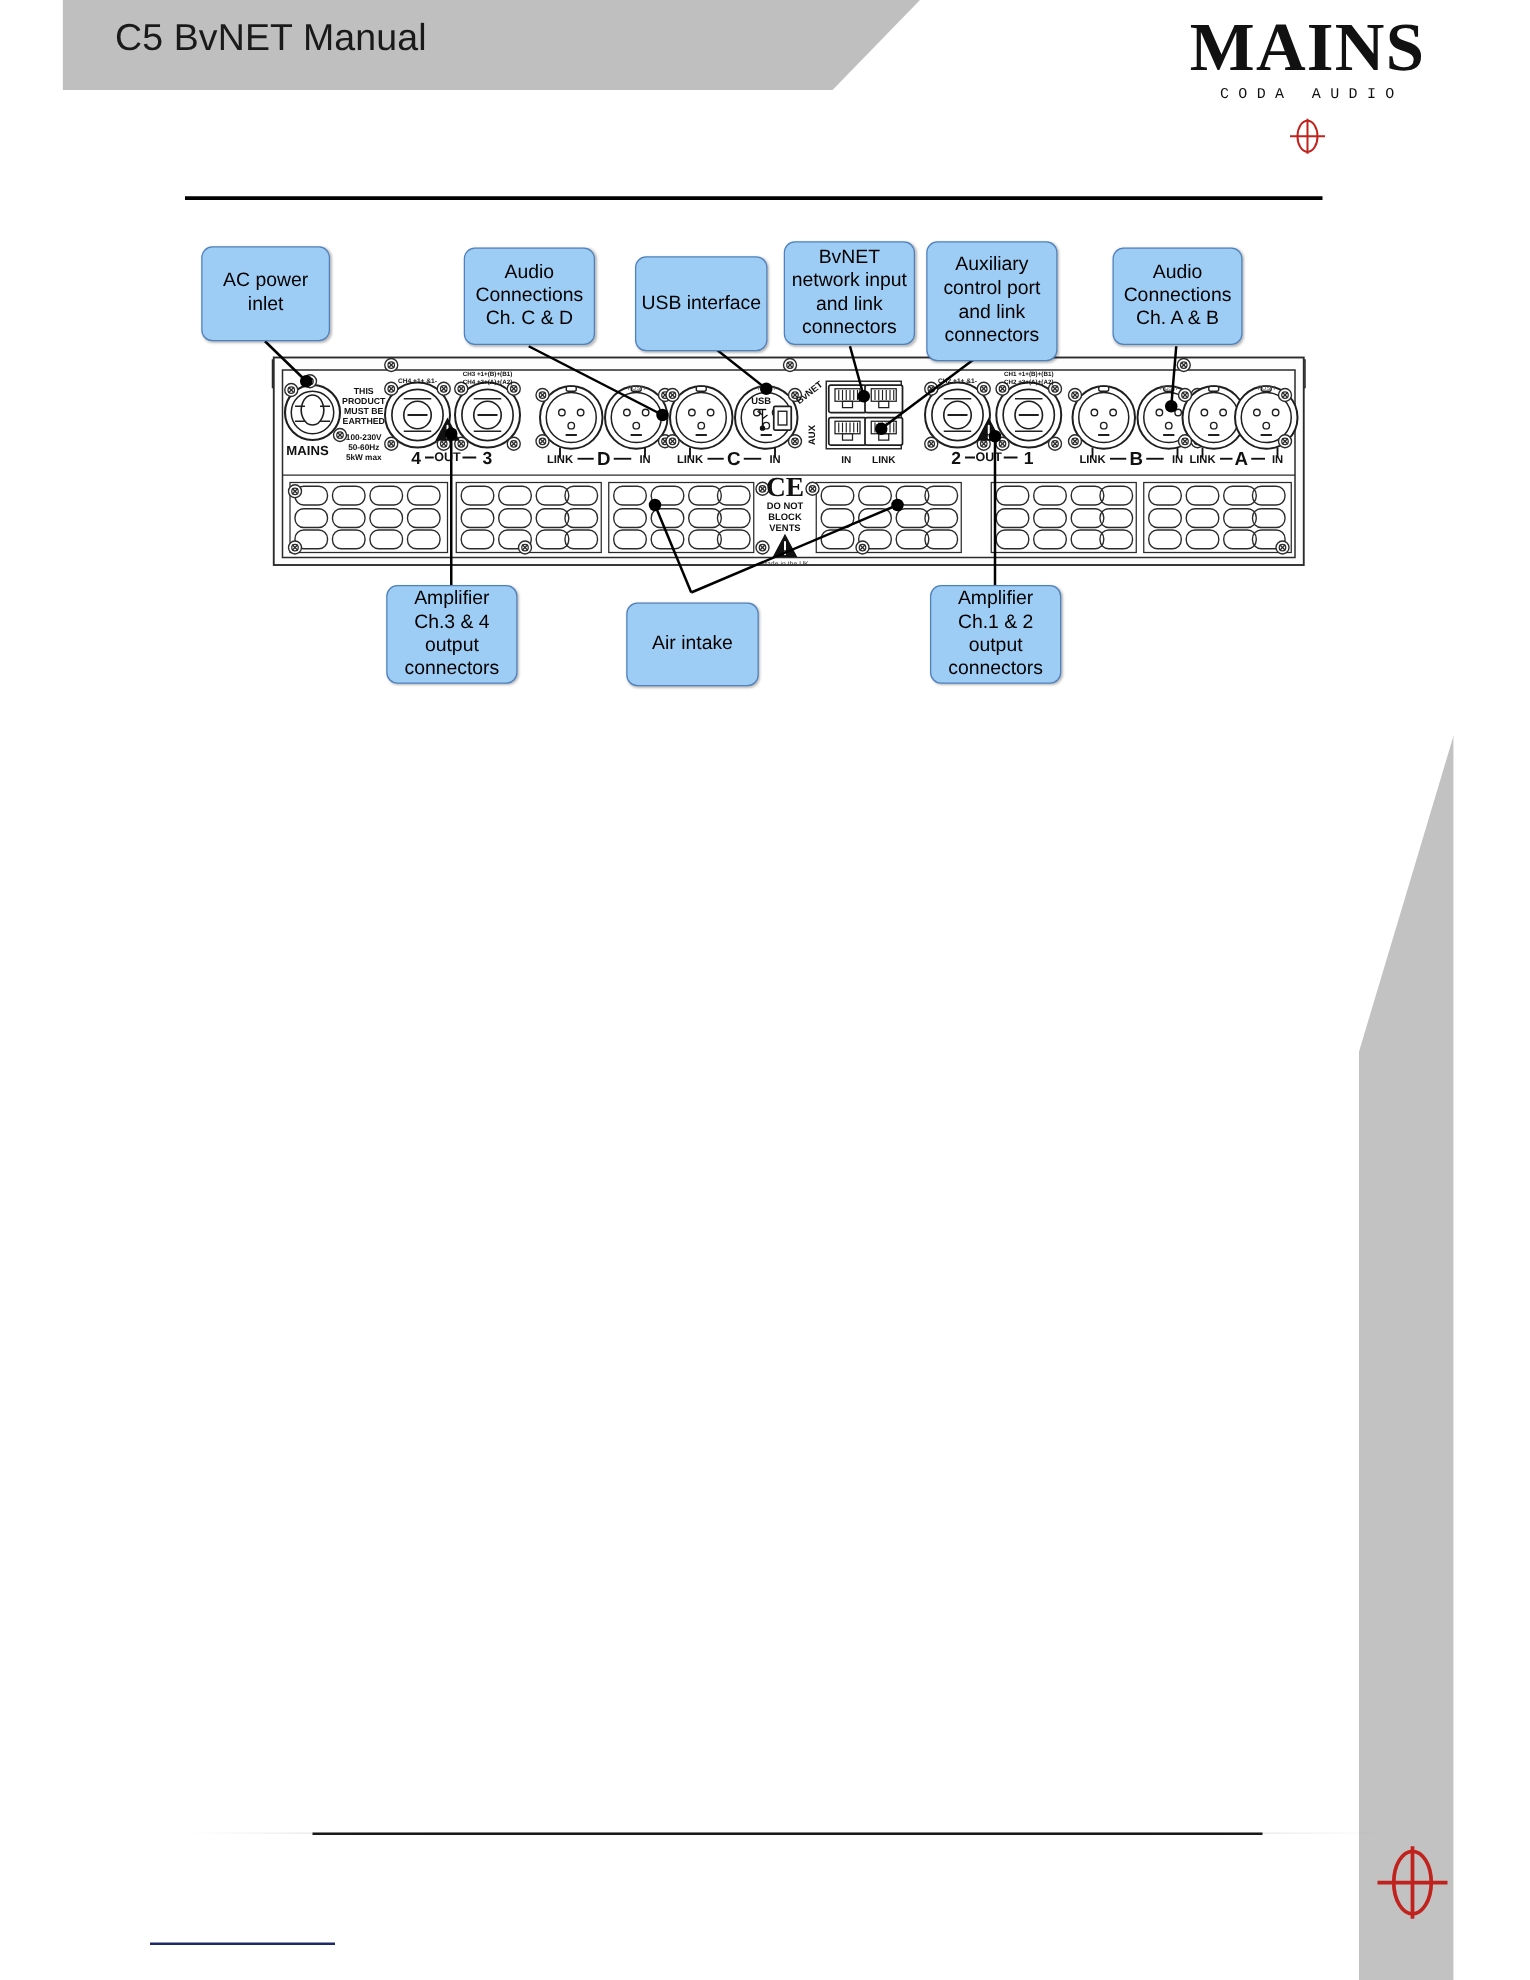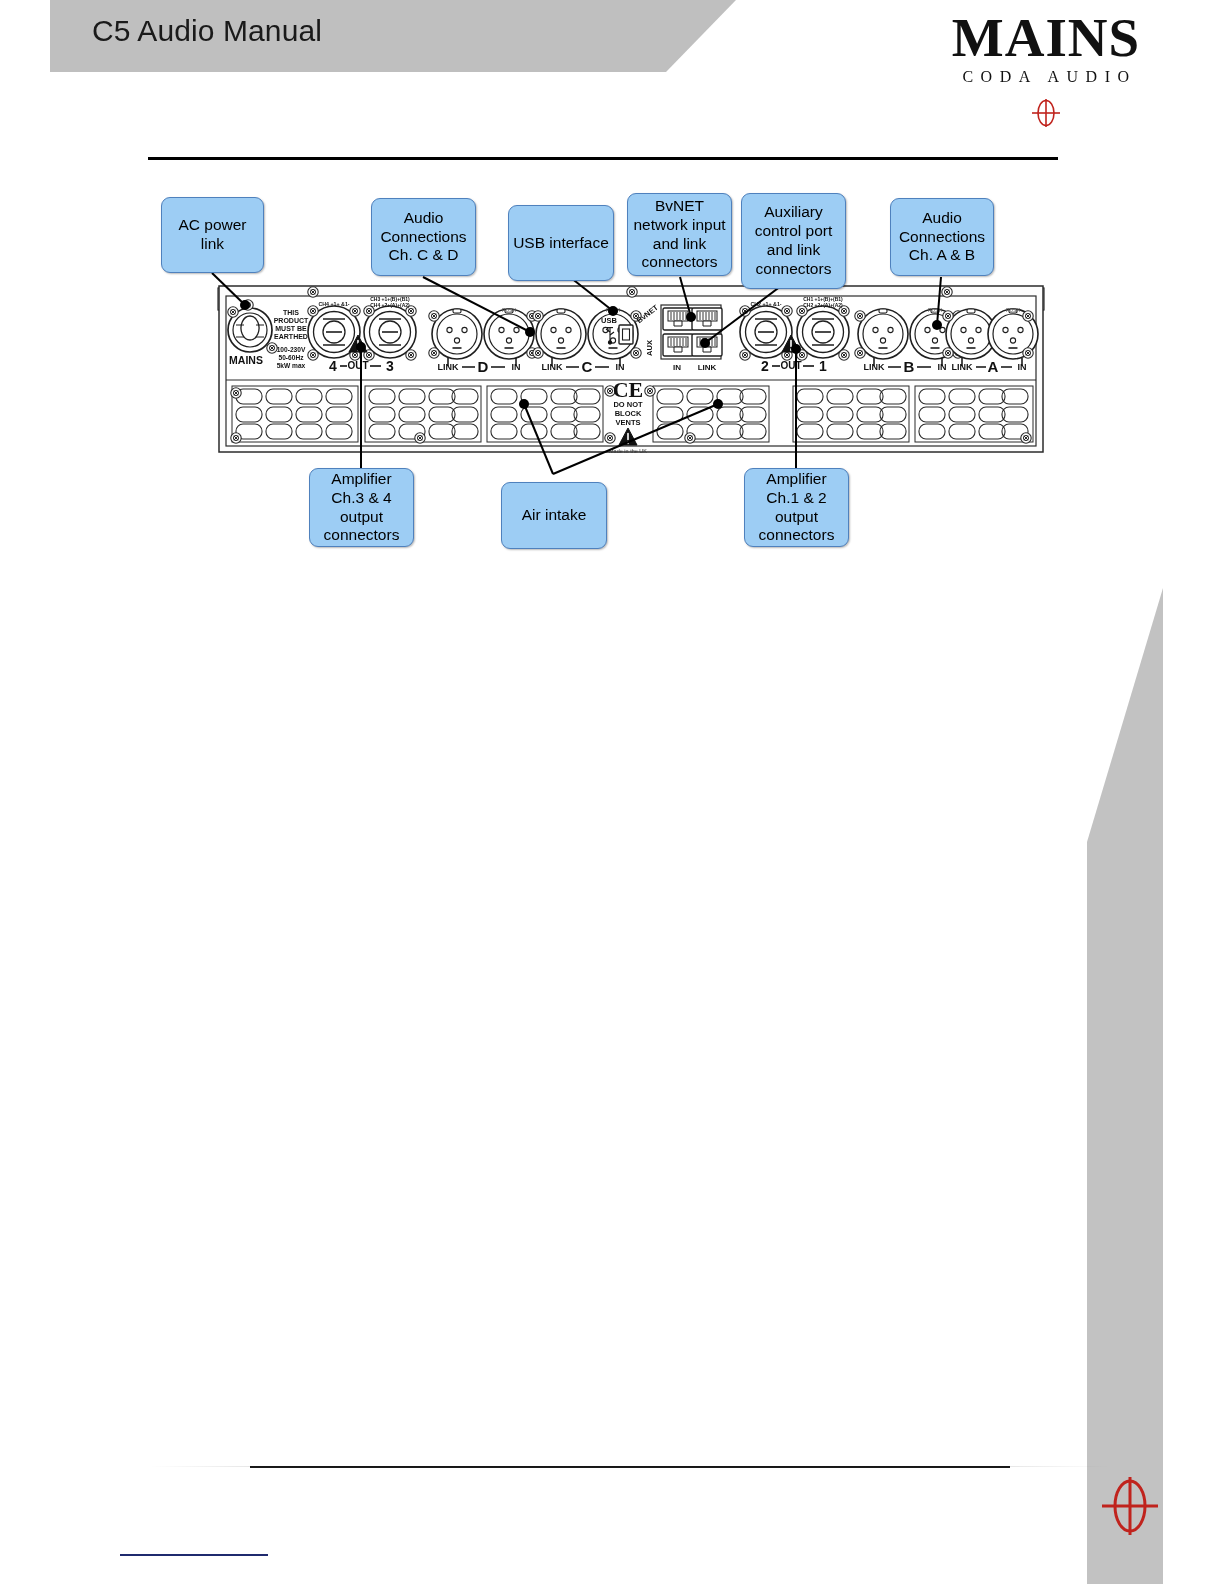--- a/index.html
+++ b/index.html
@@ -24,22 +24,22 @@
     white-space:nowrap;
   }
 
   #logo-block { position:absolute; right:78px; top:12px; text-align:center; width:200px; }
   #logo-main {
     font-family:"Liberation Serif", serif;
     font-size:55px; font-weight:700; letter-spacing:1px;
     color:#111; line-height:0.95;
   }
   #logo-sub {
-    font-family:Liberation Serif, serif;
-    font-size:16px; letter-spacing:7.5px; color:#111;
+    font-family:Liberation Mono, monospace;
+    font-size:12px; letter-spacing:7.5px; color:#111;
     margin-top:4px; padding-left:7px;
   }
   .coda-mark { position:relative; display:block; }
   .coda-mark svg { display:block; }
 
   #header-rule {
     position:absolute; left:148px; top:157px; width:910px; height:3px;
     background:#000;
   }
 
@@ -92,21 +92,21 @@
   #c-aux     { left:741px; top:193px; width:105px; height:96px; }
   #c-audioab { left:890px; top:198px; width:104px; height:78px; }
   #c-amp34   { left:309px; top:468px; width:105px; height:79px; }
   #c-air     { left:501px; top:482px; width:106px; height:67px; }
   #c-amp12   { left:744px; top:468px; width:105px; height:79px; }
 </style>
 </head>
 <body>
 
 <div id="header-band"></div>
-<div id="page-title">C5 Audio Manual</div>
+<div id="page-title">C5 BvNET Manual</div>
 
 <div id="logo-block">
   <div id="logo-main">MAINS</div>
   <div id="logo-sub">CODA AUDIO</div>
   <div class="coda-mark" style="margin-top:10px;">
     <svg width="200" height="34" viewBox="0 0 200 34">
       <g stroke="#c0231d" fill="none" stroke-width="1.6">
         <ellipse cx="100" cy="17" rx="8" ry="12.5"></ellipse>
         <line x1="86" y1="17" x2="114" y2="17"></line>
         <line x1="100" y1="3" x2="100" y2="31"></line>
@@ -518,21 +518,21 @@
       <circle cx="937" cy="325" r="5"></circle>
       <circle cx="361" cy="347" r="5"></circle>
       <circle cx="524" cy="404" r="5"></circle>
       <circle cx="718" cy="404" r="5"></circle>
       <circle cx="796" cy="349" r="5"></circle>
     </g>
   </svg>
 
   <div class="callout" id="c-ac">
     <span>AC power
-link</span>
+inlet</span>
   </div>
   <div class="callout" id="c-audiocd">
     <span>Audio
 Connections
 Ch. C &amp; D</span>
   </div>
   <div class="callout" id="c-usb">
     <span>USB interface</span>
   </div>
   <div class="callout" id="c-bvnet">

